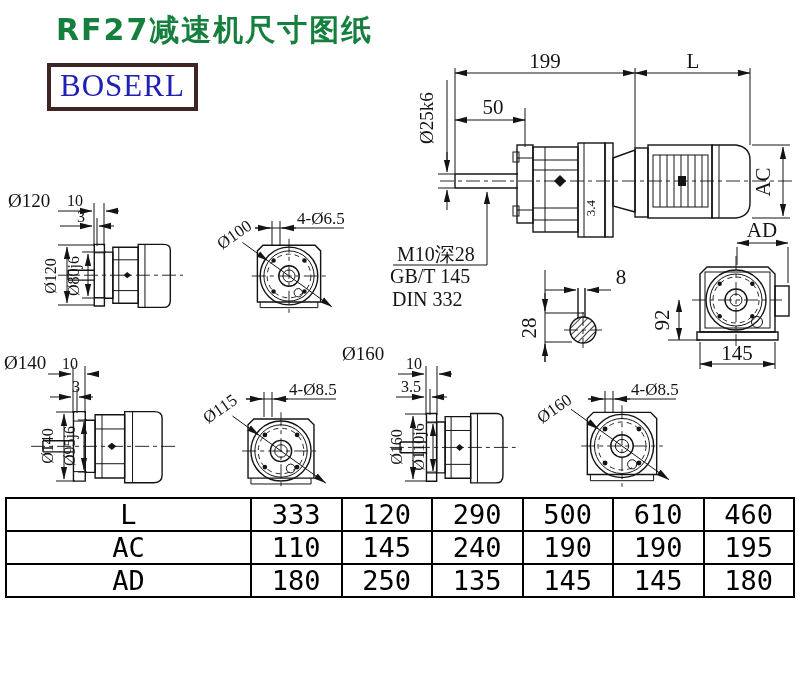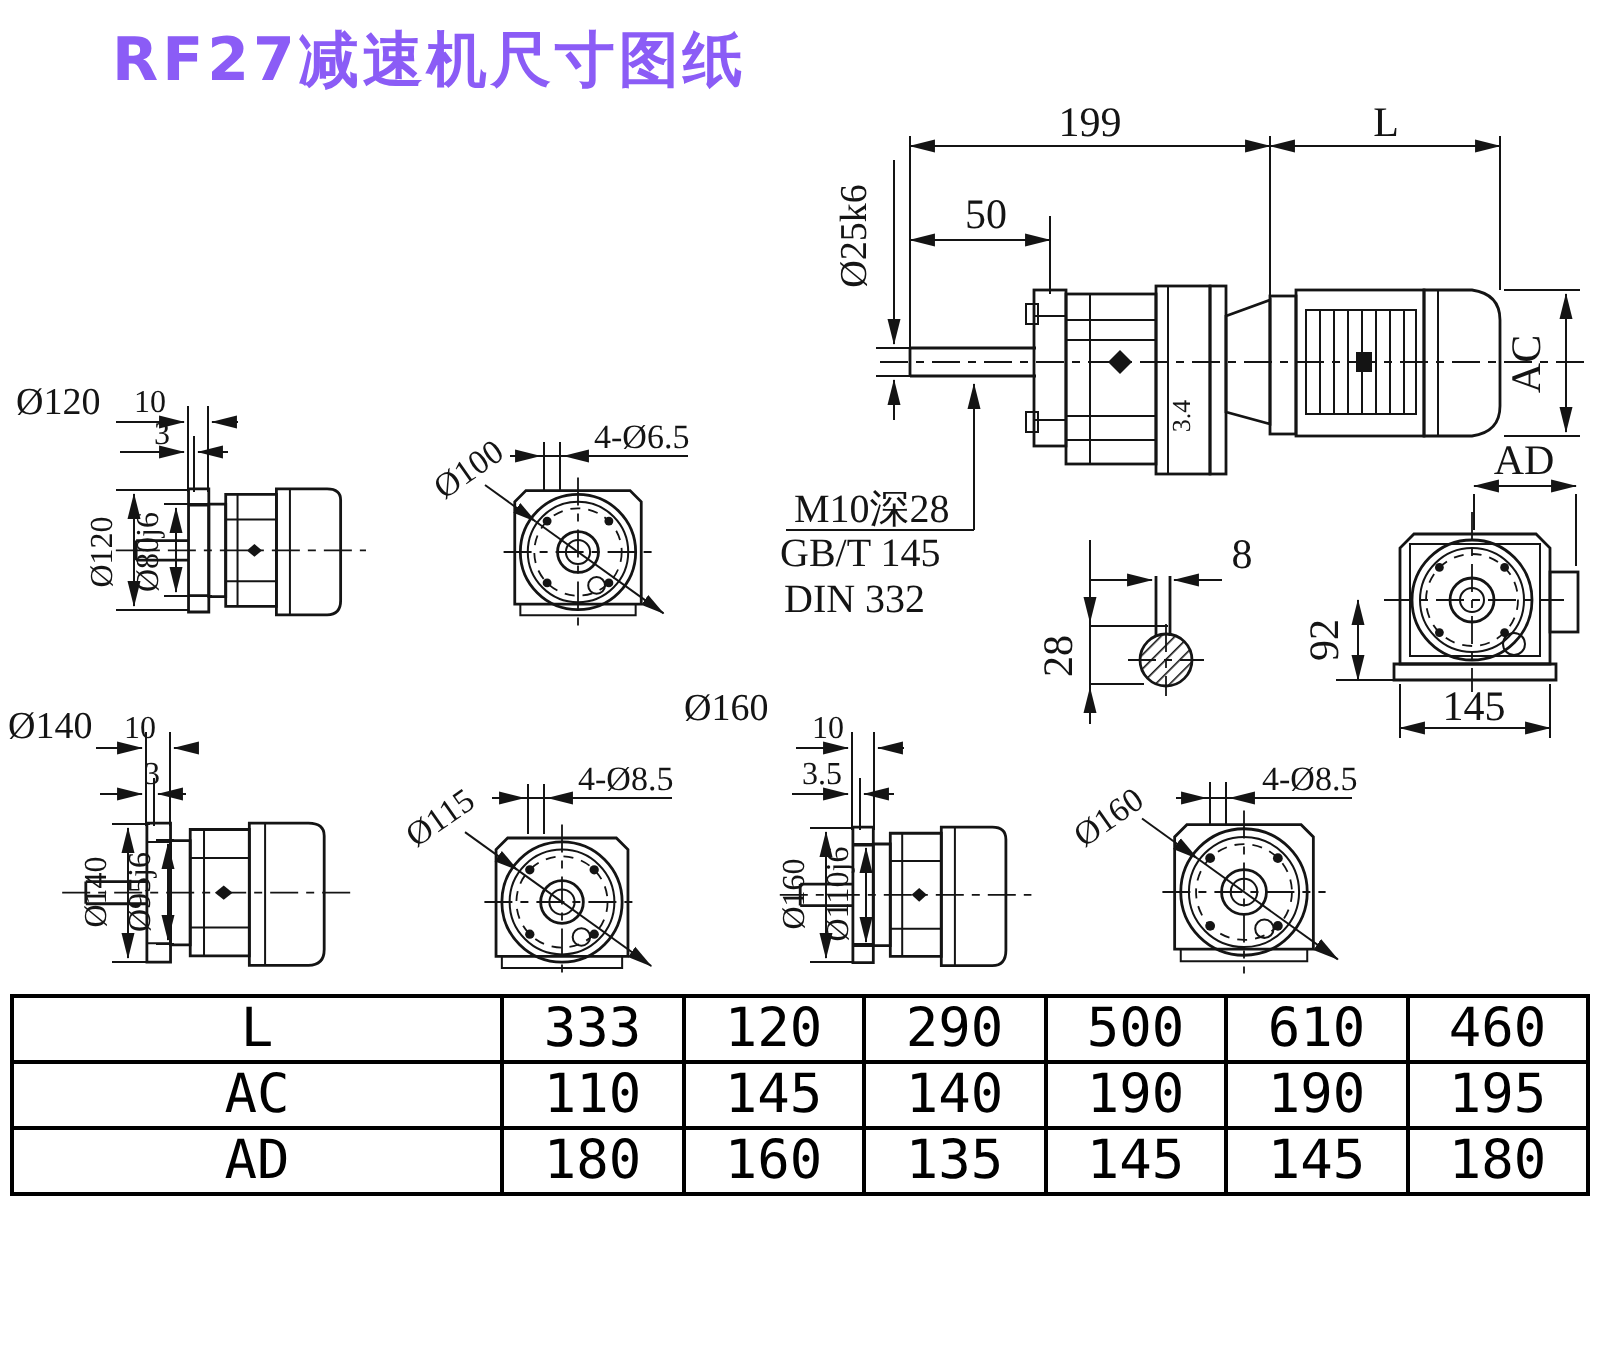--- a/index.html
+++ b/index.html
@@ -1,19 +1,19 @@
 <!DOCTYPE html>
 <html><head>
 <meta charset="utf-8">
 <style>
   html,body{margin:0;padding:0;background:#e8e8e8;}
   .sheet{position:relative;width:800px;height:673px;background:#ffffff;overflow:hidden;
          font-family:"Liberation Serif",serif;color:#141414;}
   .title{position:absolute;left:56px;top:10px;font-family:"DejaVu Sans",sans-serif;
-         font-weight:bold;font-size:30px;letter-spacing:2px;color:#8b5cf6;white-space:nowrap;}
+         font-weight:bold;font-size:30px;letter-spacing:2px;color:#15803d;white-space:nowrap;}
   .logo{position:absolute;left:47px;top:63px;border:4px solid #402525;background:#fff;
         padding:1px 9px 3px 9px;}
   .logo span{font-family:"Liberation Serif",serif;font-size:31px;color:#2020b5;letter-spacing:1px;}
   svg.art{position:absolute;left:0;top:0;}
   svg .ln{fill:none;stroke:#141414;stroke-width:1.4;}
   svg .thin{fill:none;stroke:#141414;stroke-width:1;}
   svg .cl{fill:none;stroke:#141414;stroke-width:0.9;stroke-dasharray:14 4 4 4;}
   svg .dash{fill:none;stroke:#141414;stroke-width:0.9;stroke-dasharray:5 4;}
   svg .fil{fill:#141414;stroke:none;}
   svg text{fill:#141414;font-family:"Liberation Serif",serif;}
@@ -32,20 +32,23 @@
   tr.hrow td{height:64px;}
   tr.drow td{height:31px;}
 </style>
 </head>
 <body>
 
 <div class="sheet">
 
   <div class="title">RF27减速机尺寸图纸</div>
 
+  <div class="logo">
+    <span>BOSERL</span>
+  </div>
 
   <svg class="art" width="800" height="497" viewBox="0 0 800 497">
     <defs>
       <marker id="aR" viewBox="0 0 12 8" refX="11.5" refY="4" markerWidth="13" markerHeight="9" orient="auto" markerUnits="userSpaceOnUse">
           <path d="M0,1 L12,4 L0,7 Z" fill="#141414"></path>
         </marker>
       <marker id="aL" viewBox="0 0 12 8" refX="0.5" refY="4" markerWidth="13" markerHeight="9" orient="auto" markerUnits="userSpaceOnUse">
           <path d="M12,1 L0,4 L12,7 Z" fill="#141414"></path>
         </marker>
       <pattern id="hatch" width="5" height="5" patternUnits="userSpaceOnUse" patternTransform="rotate(45)">
@@ -287,29 +290,29 @@
       <td>120</td>
       <td>290</td>
       <td>500</td>
       <td>610</td>
       <td>460</td>
     </tr>
     <tr class="drow">
       <td>AC</td>
       <td>110</td>
       <td>145</td>
-      <td>140</td>
+      <td>240</td>
       <td>190</td>
       <td>190</td>
       <td>195</td>
     </tr>
     <tr class="drow">
       <td>AD</td>
       <td>180</td>
-      <td>160</td>
+      <td>250</td>
       <td>135</td>
       <td>145</td>
       <td>145</td>
       <td>180</td>
     </tr>
   </tbody>
     </table>
 </div>
 
 </body></html>

